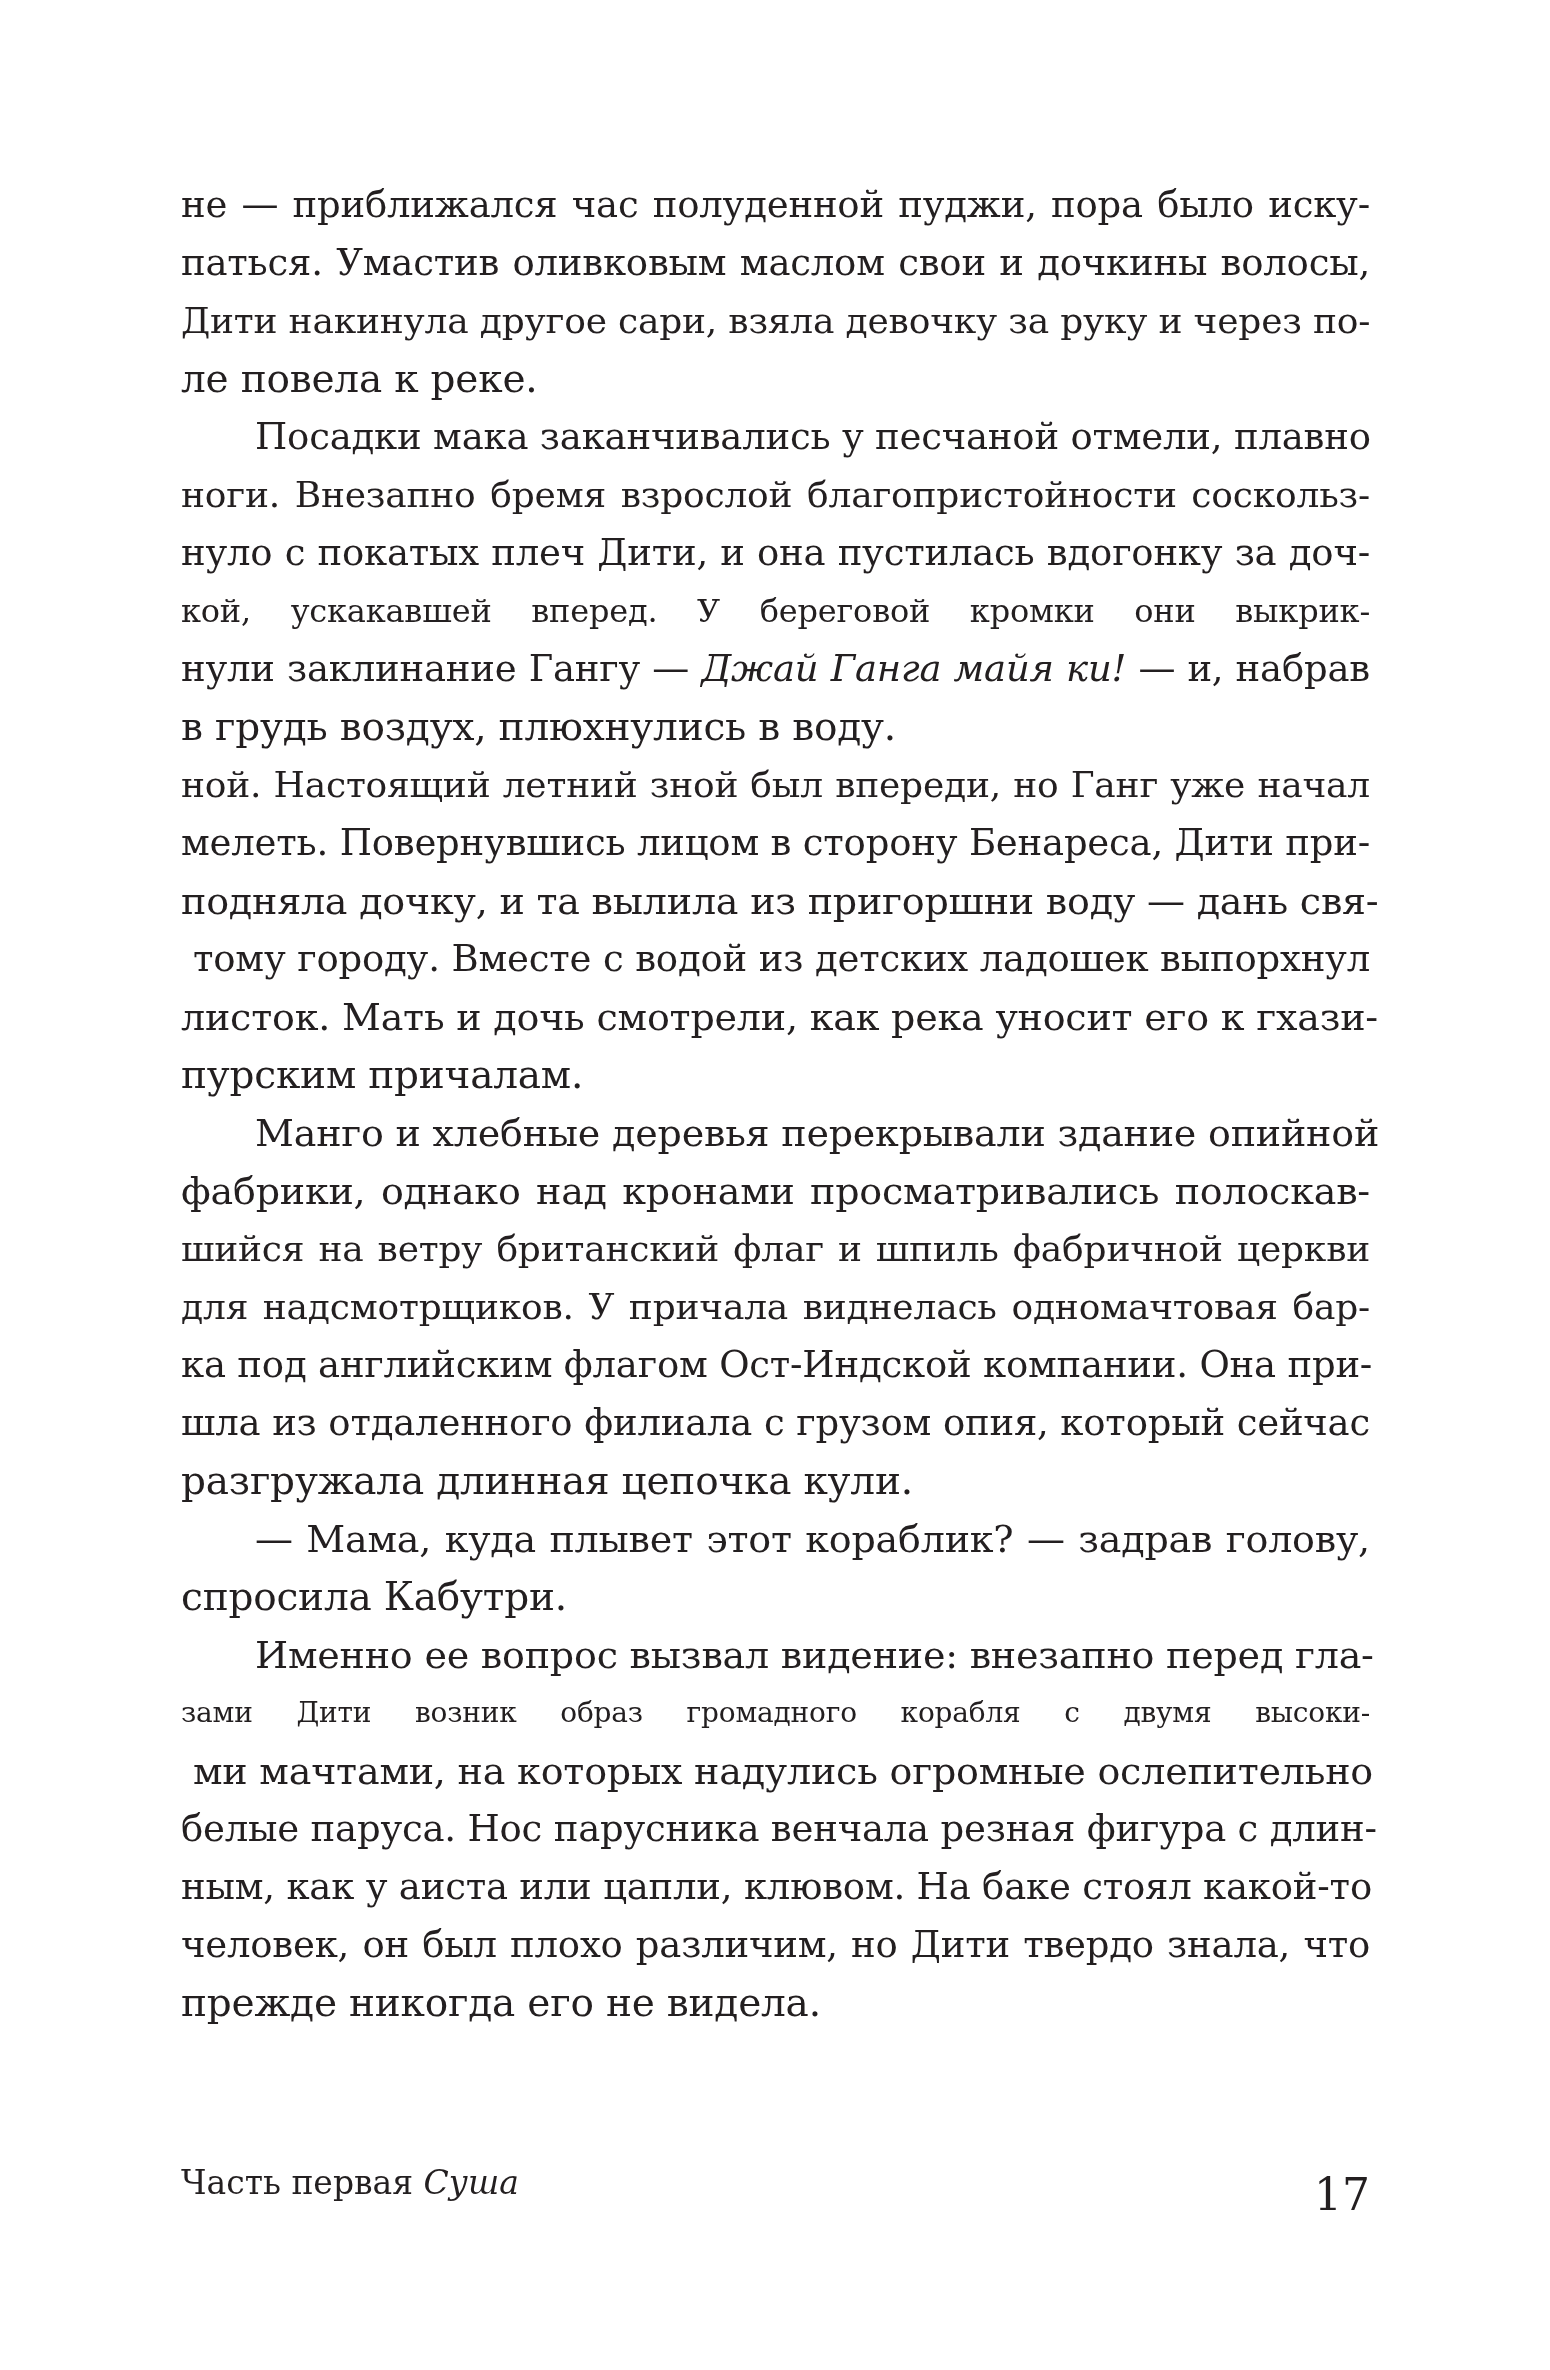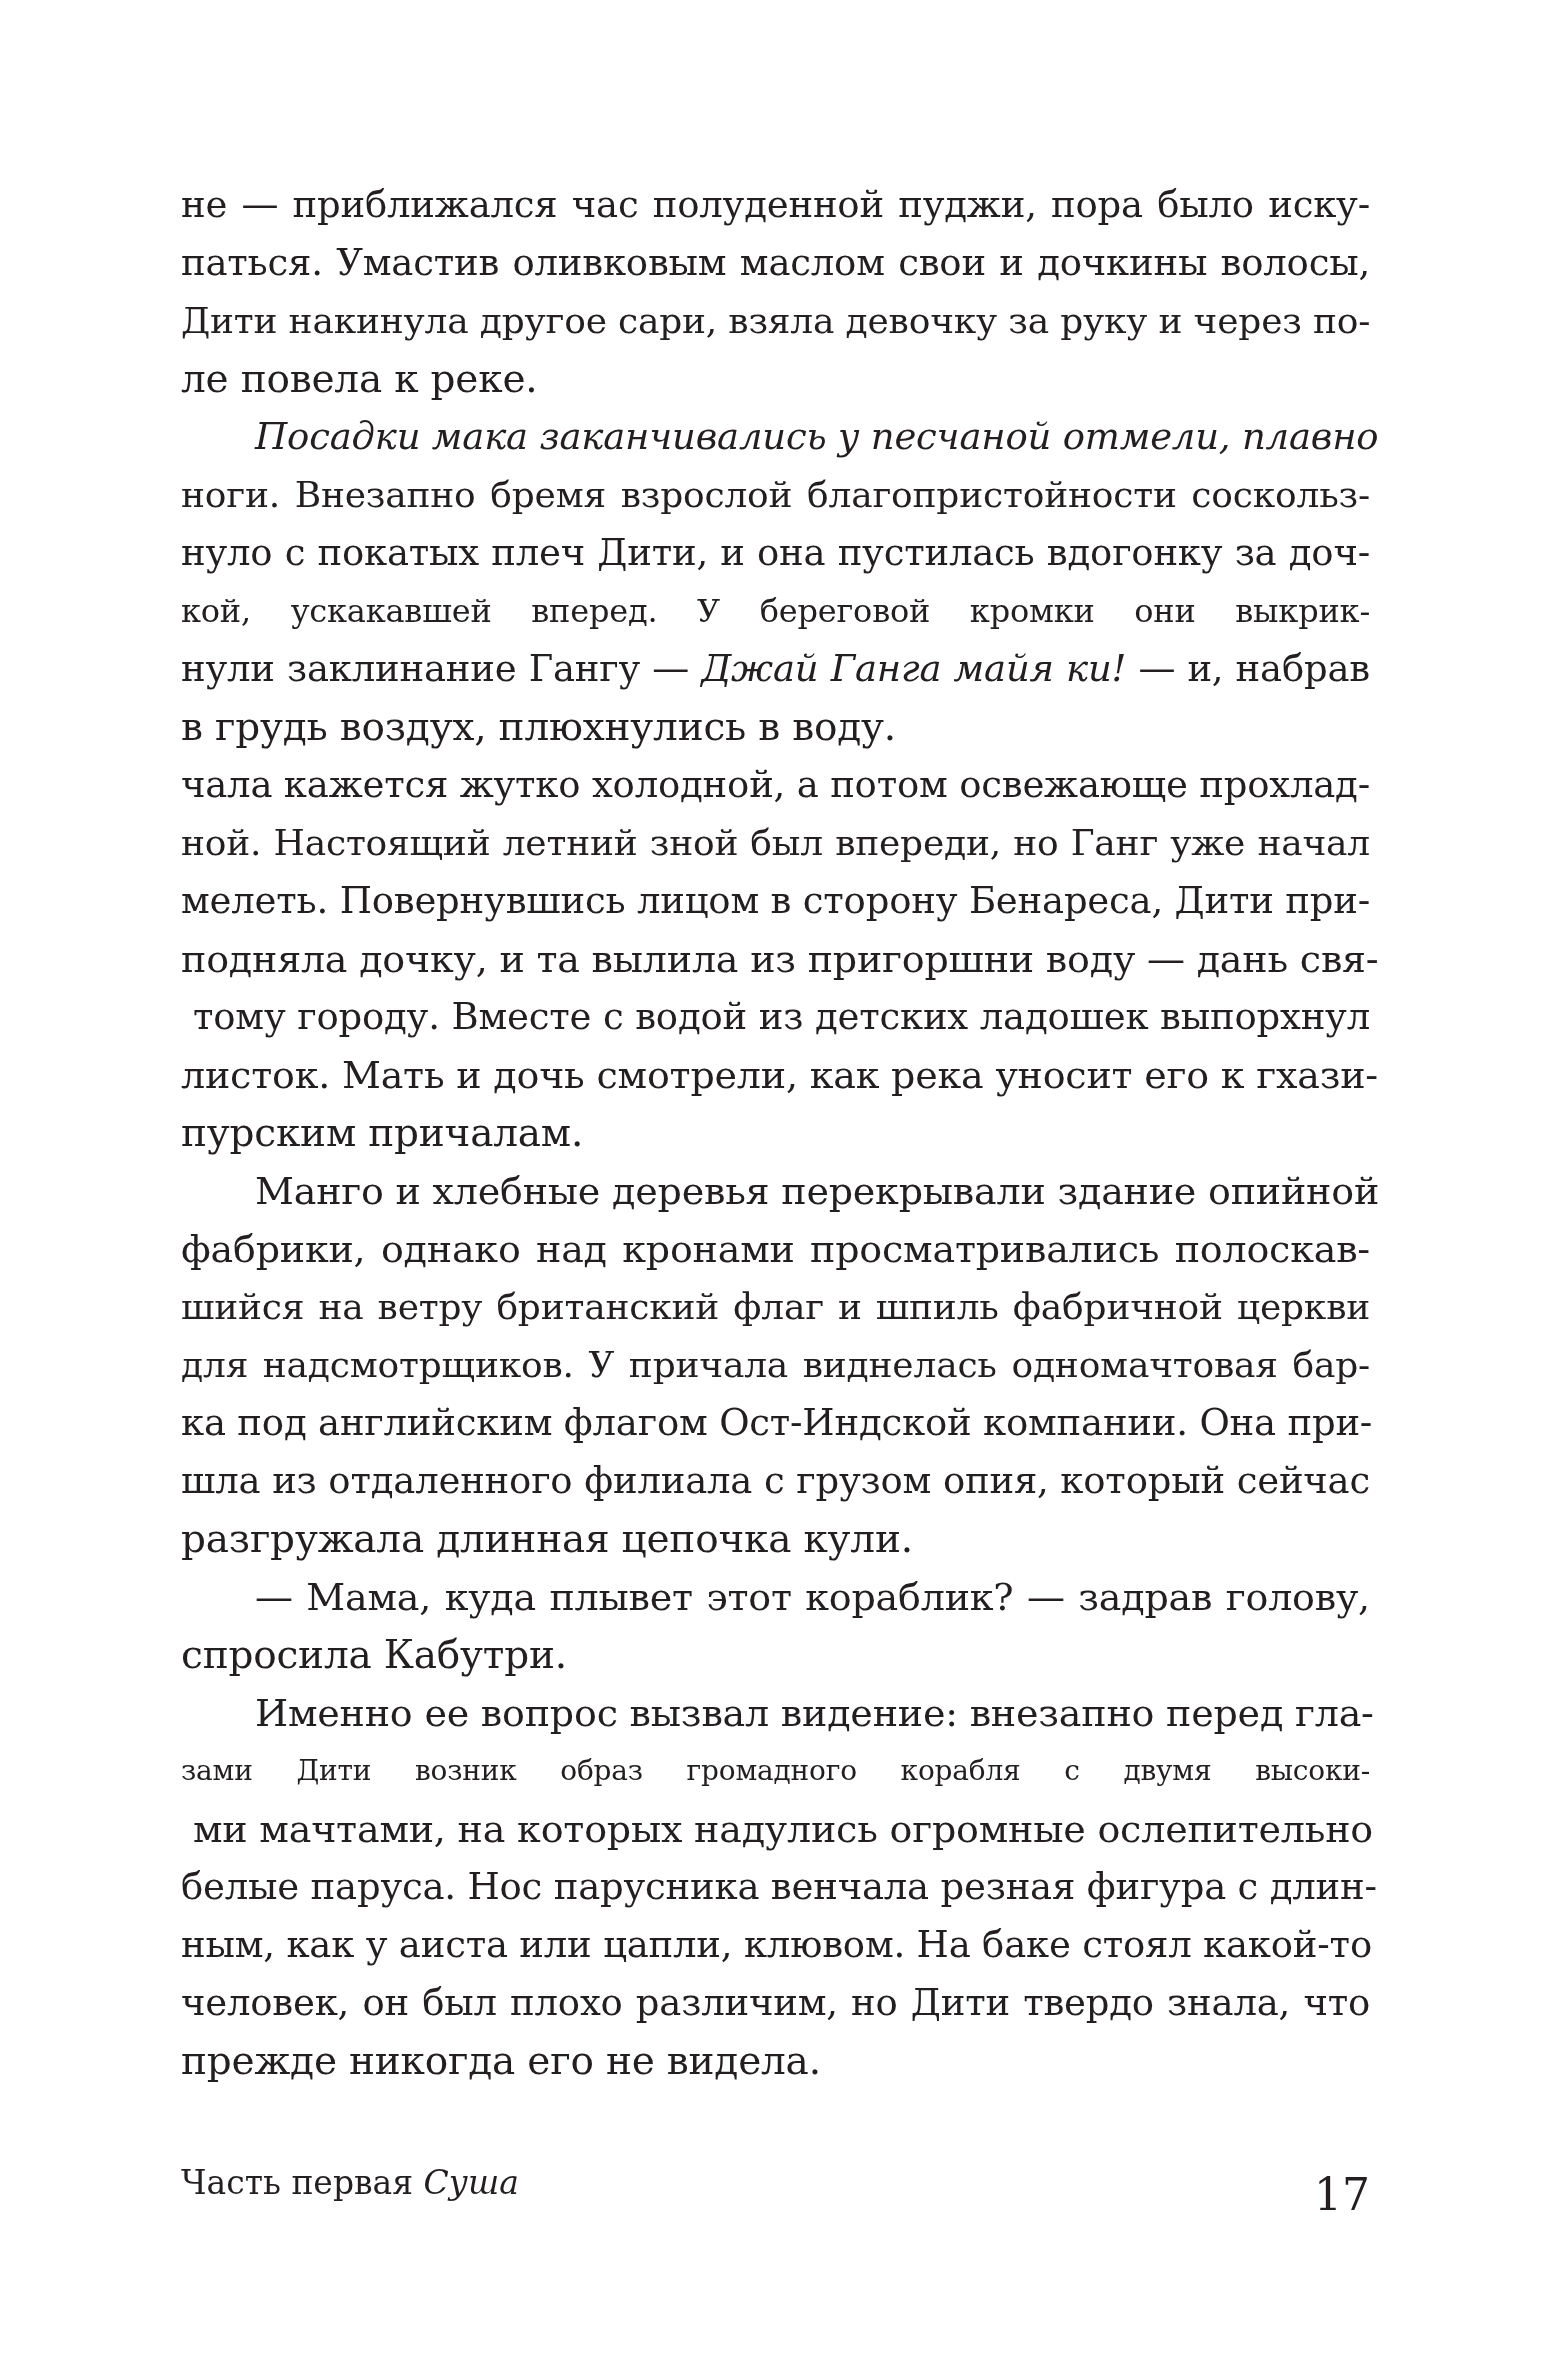--- a/index.html
+++ b/index.html
@@ -65,29 +65,28 @@
 <body>
 
 <div class="page" id="page-body">
     <div>
       <span class="line" style="font-size: 37px;"><span>не — приближался час полуденной пуджи, пора было иску-</span></span>
       <span class="line" style="font-size: 37px;"><span>паться. Умастив оливковым маслом свои и дочкины волосы,</span></span>
       <span class="line" style="font-size: 36px;"><span>Дити накинула другое сари, взяла девочку за руку и через по-</span></span>
       <span class="line last"><span>ле повела к реке.</span></span>
     </div>
     <div>
-      <span class="line indent" style="font-size: 37px; font-style: italic;"><span>Посадки мака заканчивались у песчаной отмели, плавно</span></span>
+      <span class="line indent" style="font-size: 37px;"><span>Посадки мака заканчивались у песчаной отмели, плавно</span></span>
       <span class="line" style="font-size: 36px;"><span>ноги. Внезапно бремя взрослой благопристойности соскольз-</span></span>
       <span class="line" style="font-size: 37px;"><span>нуло с покатых плеч Дити, и она пустилась вдогонку за доч-</span></span>
       <span class="line" style="font-size: 32px;"><span>кой, ускакавшей вперед. У береговой кромки они выкрик-</span></span>
       <span class="line" style="font-size: 37px;"><span>нули заклинание Гангу — </span><span class="it">Джай Ганга майя ки!</span><span> — и, набрав</span></span>
       <span class="line last"><span>в грудь воздух, плюхнулись в воду.</span></span>
     </div>
     <div>
-      <span class="line" style="font-size: 37px;"><span>чала кажется жутко холодной, а потом освежающе прохлад-</span></span>
       <span class="line" style="font-size: 36px;"><span>ной. Настоящий летний зной был впереди, но Ганг уже начал</span></span>
       <span class="line" style="font-size: 37px;"><span>мелеть. Повернувшись лицом в сторону Бенареса, Дити при-</span></span>
       <span class="line" style="font-size: 38px;"><span>подняла дочку, и та вылила из пригоршни воду — дань свя-</span></span>
       <span class="line" style="font-size: 37px; margin-left: 12px;"><span>тому городу. Вместе с водой из детских ладошек выпорхнул</span></span>
       <span class="line" style="font-size: 38px;"><span>листок. Мать и дочь смотрели, как река уносит его к гхази-</span></span>
       <span class="line last"><span>пурским причалам.</span></span>
     </div>
     <div>
       <span class="line indent" style="font-size: 38px;"><span>Манго и хлебные деревья перекрывали здание опийной</span></span>
       <span class="line" style="font-size: 38px;"><span>фабрики, однако над кронами просматривались полоскав-</span></span>

